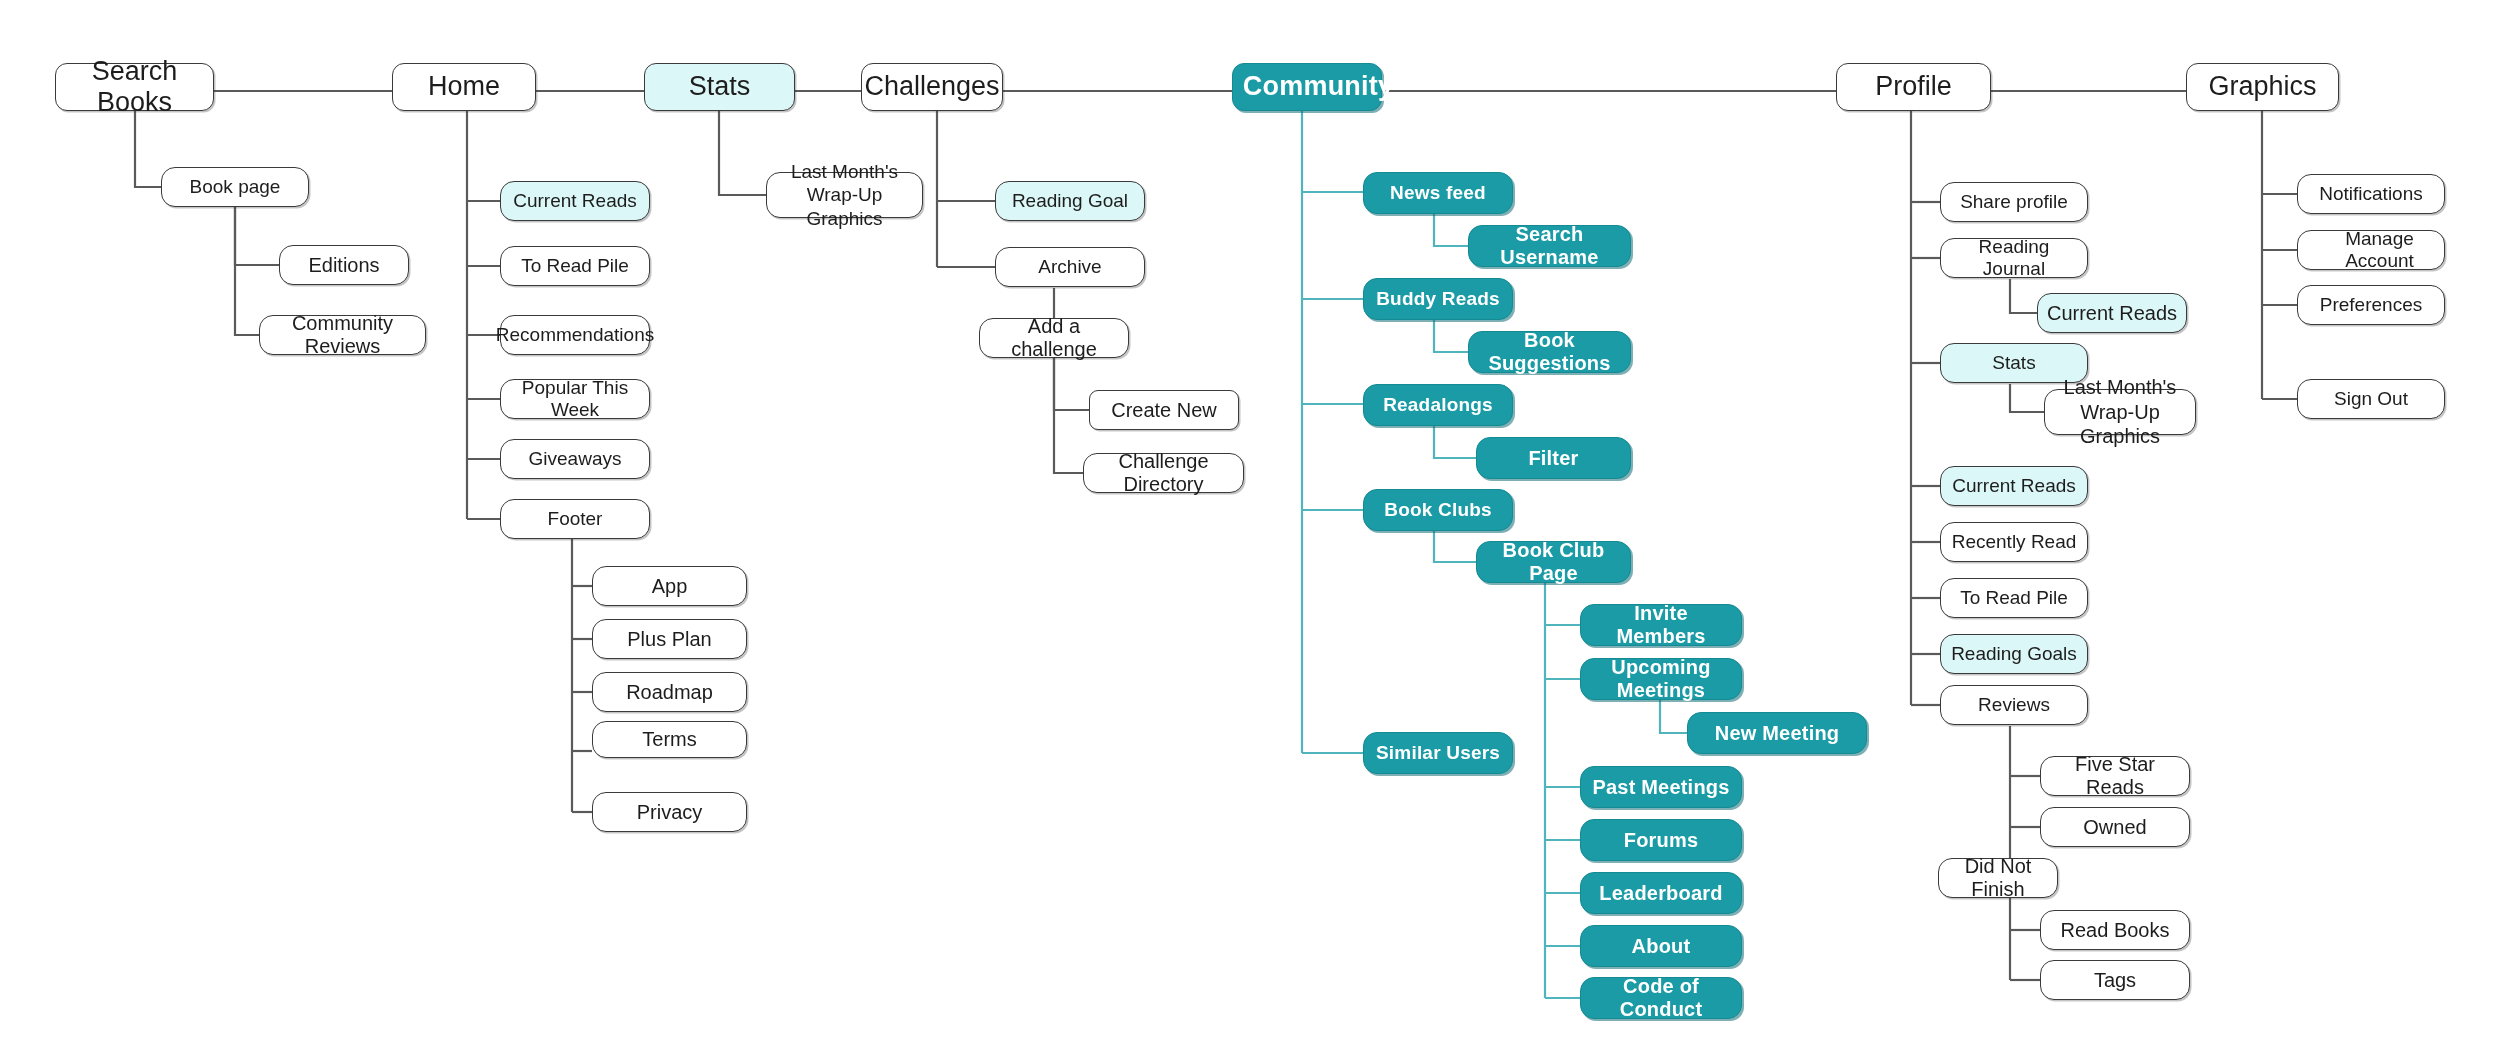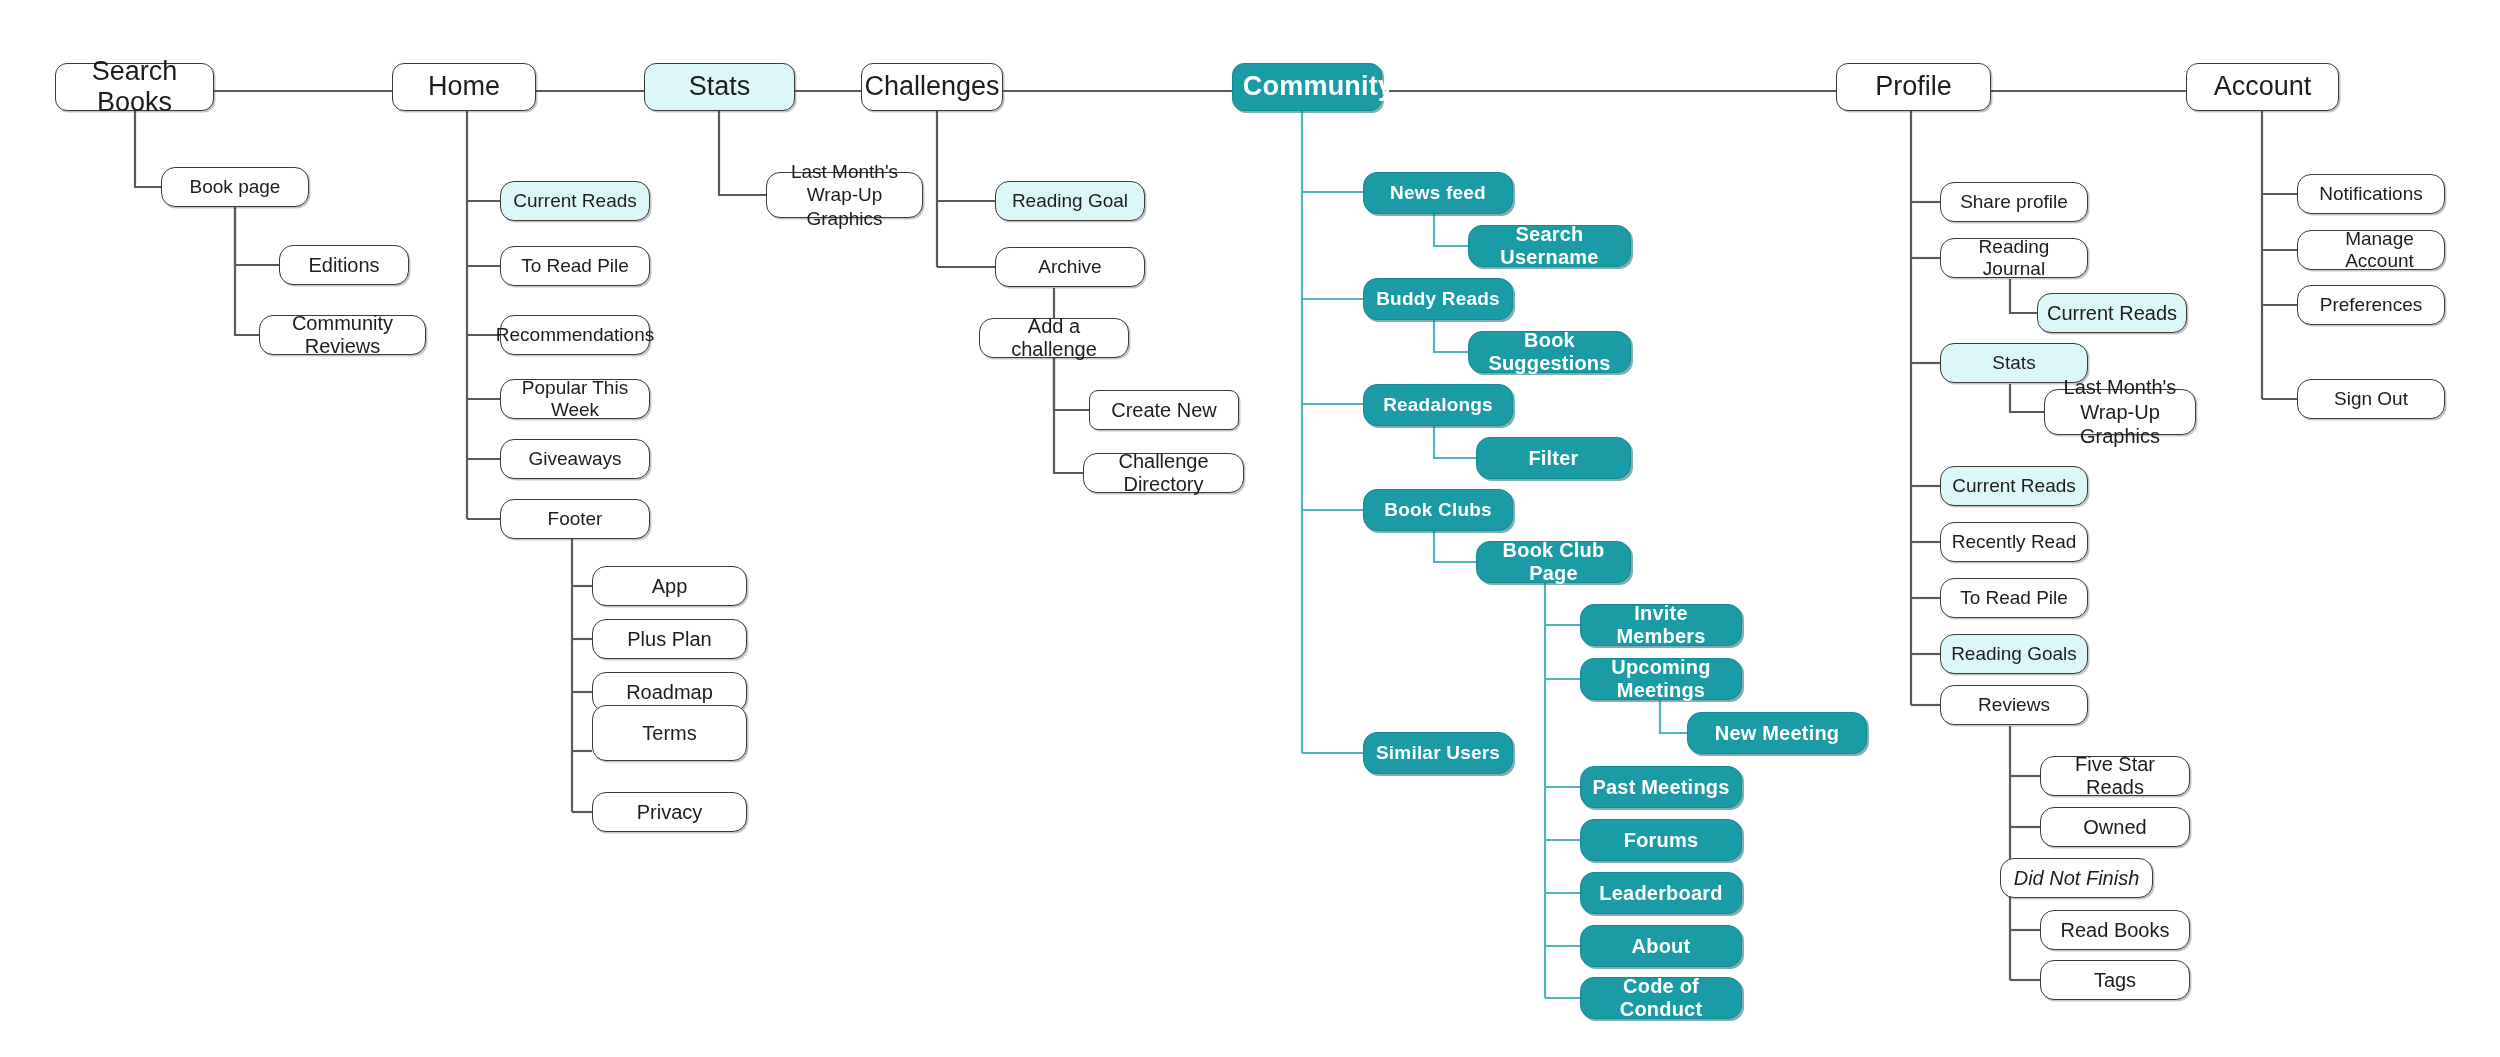--- a/index.html
+++ b/index.html
@@ -134,37 +134,37 @@
       <path d="M1660,700 L1660,733 L1687,733"></path>
     </g>
   </svg>
 
   <div class="node root" style="left:55px;top:63px;width:159px;height:48px;">Search Books</div>
   <div class="node root" style="left:392px;top:63px;width:144px;height:48px;">Home</div>
   <div class="node root light" style="left:644px;top:63px;width:151px;height:48px;">Stats</div>
   <div class="node root" style="left:861px;top:63px;width:142px;height:48px;">Challenges</div>
   <div class="node root teal" style="left:1232px;top:63px;width:150px;height:48px;padding-left:28px;">Community</div>
   <div class="node root" style="left:1836px;top:63px;width:155px;height:48px;">Profile</div>
-  <div class="node root" style="left:2186px;top:63px;width:153px;height:48px;">Account</div>
+  <div class="node root" style="left:2186px;top:63px;width:153px;height:48px;">Graphics</div>
 
   <div class="node lvl1" style="left:161px;top:167px;width:148px;height:40px;">Book page</div>
   <div class="node lvl2" style="left:279px;top:245px;width:130px;height:40px;">Editions</div>
   <div class="node lvl2" style="left:259px;top:315px;width:167px;height:40px;">Community Reviews</div>
 
   <div class="node lvl1 light" style="left:500px;top:181px;width:150px;height:40px;">Current Reads</div>
   <div class="node lvl1" style="left:500px;top:246px;width:150px;height:40px;">To Read Pile</div>
   <div class="node lvl1" style="left:500px;top:315px;width:150px;height:40px;">Recommendations</div>
   <div class="node lvl1" style="left:500px;top:379px;width:150px;height:40px;">Popular This Week</div>
   <div class="node lvl1" style="left:500px;top:439px;width:150px;height:40px;">Giveaways</div>
   <div class="node lvl1" style="left:500px;top:499px;width:150px;height:40px;">Footer</div>
 
   <div class="node lvl2" style="left:592px;top:566px;width:155px;height:40px;">App</div>
   <div class="node lvl2" style="left:592px;top:619px;width:155px;height:40px;">Plus Plan</div>
   <div class="node lvl2" style="left:592px;top:672px;width:155px;height:40px;">Roadmap</div>
-  <div class="node lvl2" style="left:592px;top:705px;width:155px;height:56px;">Terms</div>
+  <div class="node lvl2" style="left:592px;top:721px;width:155px;height:37px;">Terms</div>
   <div class="node lvl2" style="left:592px;top:792px;width:155px;height:40px;">Privacy</div>
 
   <div class="node lvl1 two-line" style="left:766px;top:172px;width:157px;height:46px;">Last Month's Wrap-Up Graphics</div>
 
   <div class="node lvl1 light" style="left:995px;top:181px;width:150px;height:40px;">Reading Goal</div>
   <div class="node lvl1" style="left:995px;top:247px;width:150px;height:40px;">Archive</div>
   <div class="node lvl2" style="left:979px;top:318px;width:150px;height:40px;">Add a challenge</div>
   <div class="node lvl2" style="left:1089px;top:390px;width:150px;height:40px;border-radius:9px;">Create New</div>
   <div class="node lvl2" style="left:1083px;top:453px;width:161px;height:40px;">Challenge Directory</div>
 
@@ -194,21 +194,21 @@
   <div class="node lvl1 light" style="left:1940px;top:343px;width:148px;height:40px;">Stats</div>
   <div class="node lvl2 two-line" style="left:2044px;top:389px;width:152px;height:46px;">Last Month's Wrap-Up Graphics</div>
   <div class="node lvl1 light" style="left:1940px;top:466px;width:148px;height:40px;">Current Reads</div>
   <div class="node lvl1" style="left:1940px;top:522px;width:148px;height:40px;">Recently Read</div>
   <div class="node lvl1" style="left:1940px;top:578px;width:148px;height:40px;">To Read Pile</div>
   <div class="node lvl1 light" style="left:1940px;top:634px;width:148px;height:40px;">Reading Goals</div>
   <div class="node lvl1" style="left:1940px;top:685px;width:148px;height:40px;">Reviews</div>
 
   <div class="node lvl2" style="left:2040px;top:756px;width:150px;height:40px;">Five Star Reads</div>
   <div class="node lvl2" style="left:2040px;top:807px;width:150px;height:40px;">Owned</div>
-  <div class="node lvl2" style="left:2000px;top:858px;width:153px;height:40px;font-style:italic;">Did Not Finish</div>
+  <div class="node lvl2" style="left:1938px;top:858px;width:120px;height:40px;">Did Not Finish</div>
   <div class="node lvl2" style="left:2040px;top:910px;width:150px;height:40px;">Read Books</div>
   <div class="node lvl2" style="left:2040px;top:960px;width:150px;height:40px;">Tags</div>
 
   <div class="node lvl1" style="left:2297px;top:174px;width:148px;height:40px;">Notifications</div>
   <div class="node lvl1" style="left:2297px;top:230px;width:148px;height:40px;padding-left:23px;">Manage Account</div>
   <div class="node lvl1" style="left:2297px;top:285px;width:148px;height:40px;">Preferences</div>
   <div class="node lvl1" style="left:2297px;top:379px;width:148px;height:40px;">Sign Out</div>
 
 </div>
 

